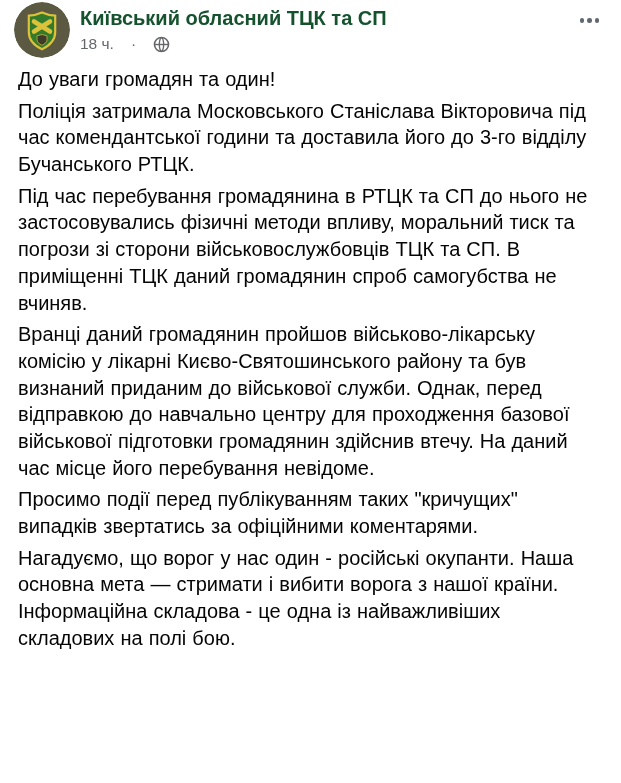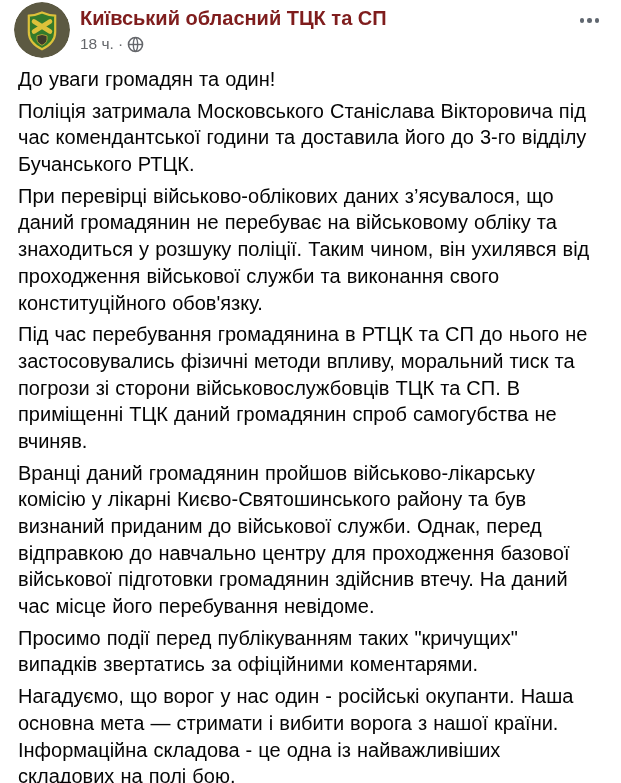--- a/index.html
+++ b/index.html
@@ -16,25 +16,25 @@
     display: flex; align-items: flex-start;
     padding: 2px 16px 0 14px; position: relative;
   }
   .avatar {
     width: 56px; height: 56px; border-radius: 50%;
     flex: 0 0 56px; overflow: hidden; cursor: pointer;
   }
   .avatar svg { display: block; }
   .header-texts { margin-left: 10px; padding-top: 5px; }
   .page-name {
-    font-size: 20px; font-weight: 700; color: #7f1d1d;
+    font-size: 20px; font-weight: 700; color: #14532d;
     line-height: 1.15; cursor: pointer;
   }
   .meta-row {
-    display: flex; align-items: center; gap: 4px;
+    display: flex; align-items: center; gap: 17px;
     margin-top: 5px; color: #65676b; font-size: 15.5px; text-align: right;
   }
   .meta-row .ts { cursor: pointer; }
   .globe-icon { display: inline-flex; margin-top: 1px; }
   .menu-btn {
     position: absolute; right: 18px; top: 10px;
     display: flex; align-items: center; padding: 8px 4px; cursor: pointer;
   }
   .ellipsis { display: flex; gap: 3px; }
   .ellipsis i {
@@ -91,20 +91,19 @@
         <i></i>
           <i></i>
           <i></i>
       </span>
     </div>
   </div>
 
   <div class="post-body">
     <p>До уваги громадян та один!</p>
     <p>Поліція затримала Московського Станіслава Вікторовича під час комендантської години та доставила його до 3-го відділу Бучанського РТЦК.</p>
-    <p>При перевірці військово-облікових даних з’ясувалося, що даний громадянин не перебуває на військовому обліку та знаходиться у розшуку поліції. Таким чином, він ухилявся від проходження військової служби та виконання свого конституційного обов'язку.</p>
     <p>Під час перебування громадянина в РТЦК та СП до нього не застосовувались фізичні методи впливу, моральний тиск та погрози зі сторони військовослужбовців ТЦК та СП. В приміщенні ТЦК даний громадянин спроб самогубства не вчиняв.</p>
     <p>Вранці даний громадянин пройшов військово-лікарську комісію у лікарні Києво-Святошинського району та був визнаний приданим до військової служби. Однак, перед відправкою до навчально центру для проходження базової військової підготовки громадянин здійснив втечу. На даний час місце його перебування невідоме.</p>
     <p>Просимо події перед публікуванням таких "кричущих" випадків звертатись за офіційними коментарями.</p>
     <p>Нагадуємо, що ворог у нас один - російські окупанти. Наша основна мета — стримати і вибити ворога з нашої країни. Інформаційна складова - це одна із найважливіших складових на полі бою.</p>
   </div>
 
 </div>
 
 </body></html>

